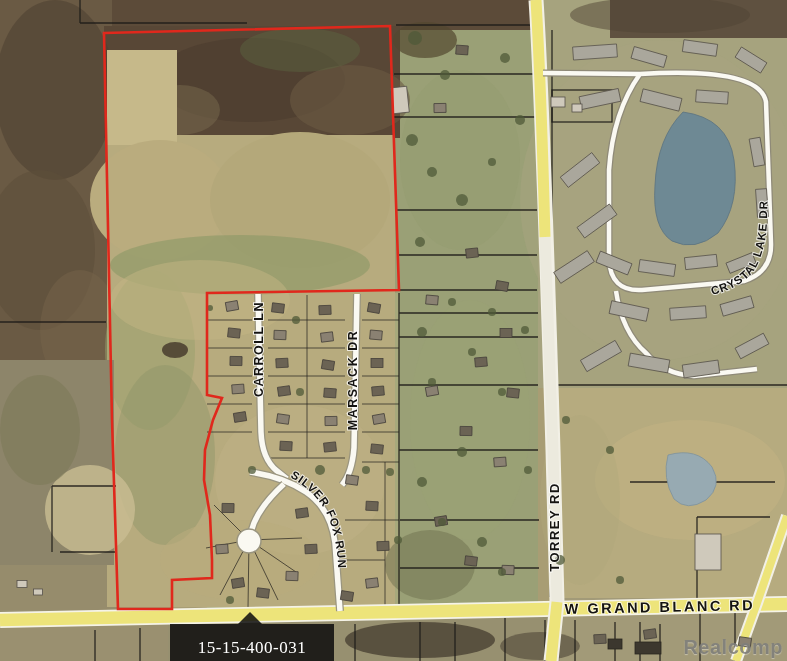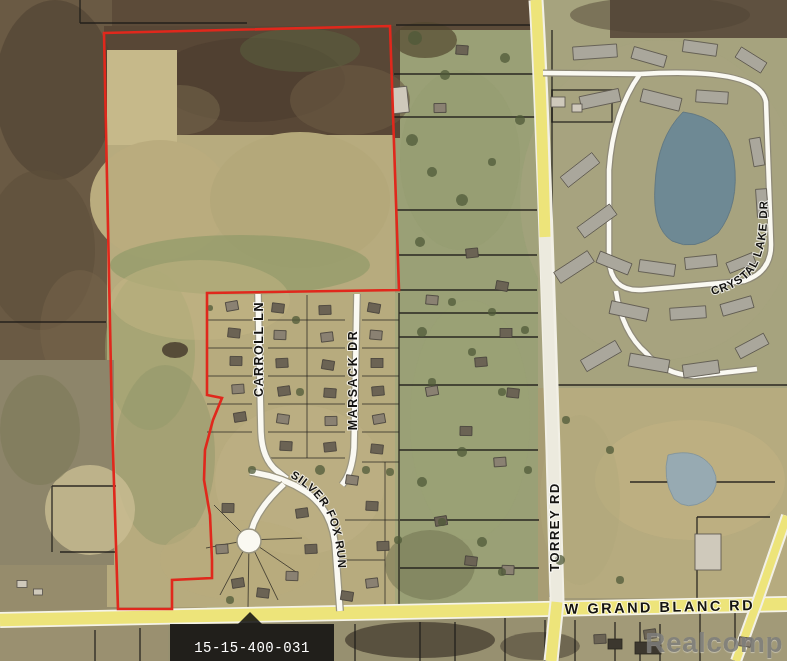--- a/index.html
+++ b/index.html
@@ -33,27 +33,27 @@
     position:absolute;left:170px;top:624px;width:164px;height:37px;
     background:var(--callout-bg,rgba(12,12,12,.85));
     display:flex;align-items:center;justify-content:center;
   }
   .callout:before{
     content:"";position:absolute;left:68px;top:-12px;
     border:12px solid transparent;border-top:none;
     border-bottom:12px solid var(--callout-bg,rgba(12,12,12,.85));
   }
   .callout-text{
-    color:var(--callout-text,#fff);font-size:14px;letter-spacing:.5px;
-    font-family:Liberation Mono, monospace;
+    color:var(--callout-text,#fff);font-size:17px;letter-spacing:.5px;
+    font-family:Liberation Serif, serif;
     margin-top:11px;
   }
   .watermark{
     position:absolute;right:4px;bottom:2px;
-    font-size:28px;font-weight:bold;letter-spacing:.5px;
+    font-size:20px;font-weight:bold;letter-spacing:.5px;
     color:var(--watermark-color,#7e7e7c);
     opacity:.85;text-shadow:0 1px 1px rgba(255,255,255,.45);
     font-family:"Liberation Sans", sans-serif;
   }
 </style>
 </head>
 <body>
 
 <div class="stage">
 <svg width="787" height="661" viewBox="0 0 787 661">

